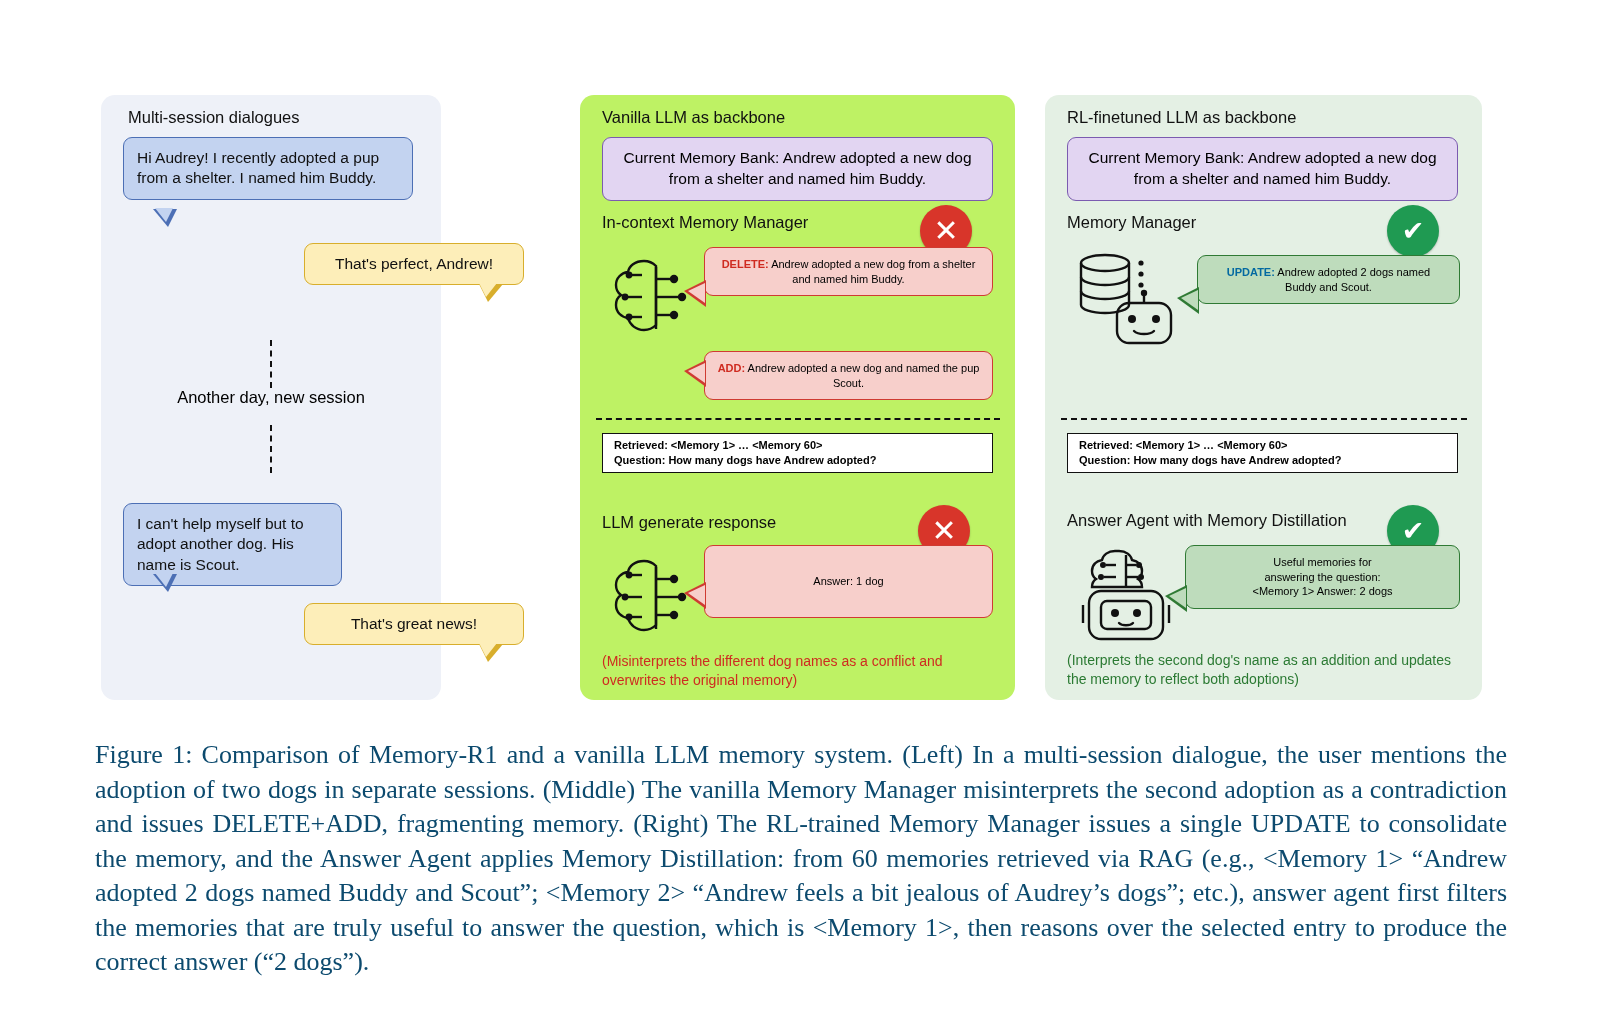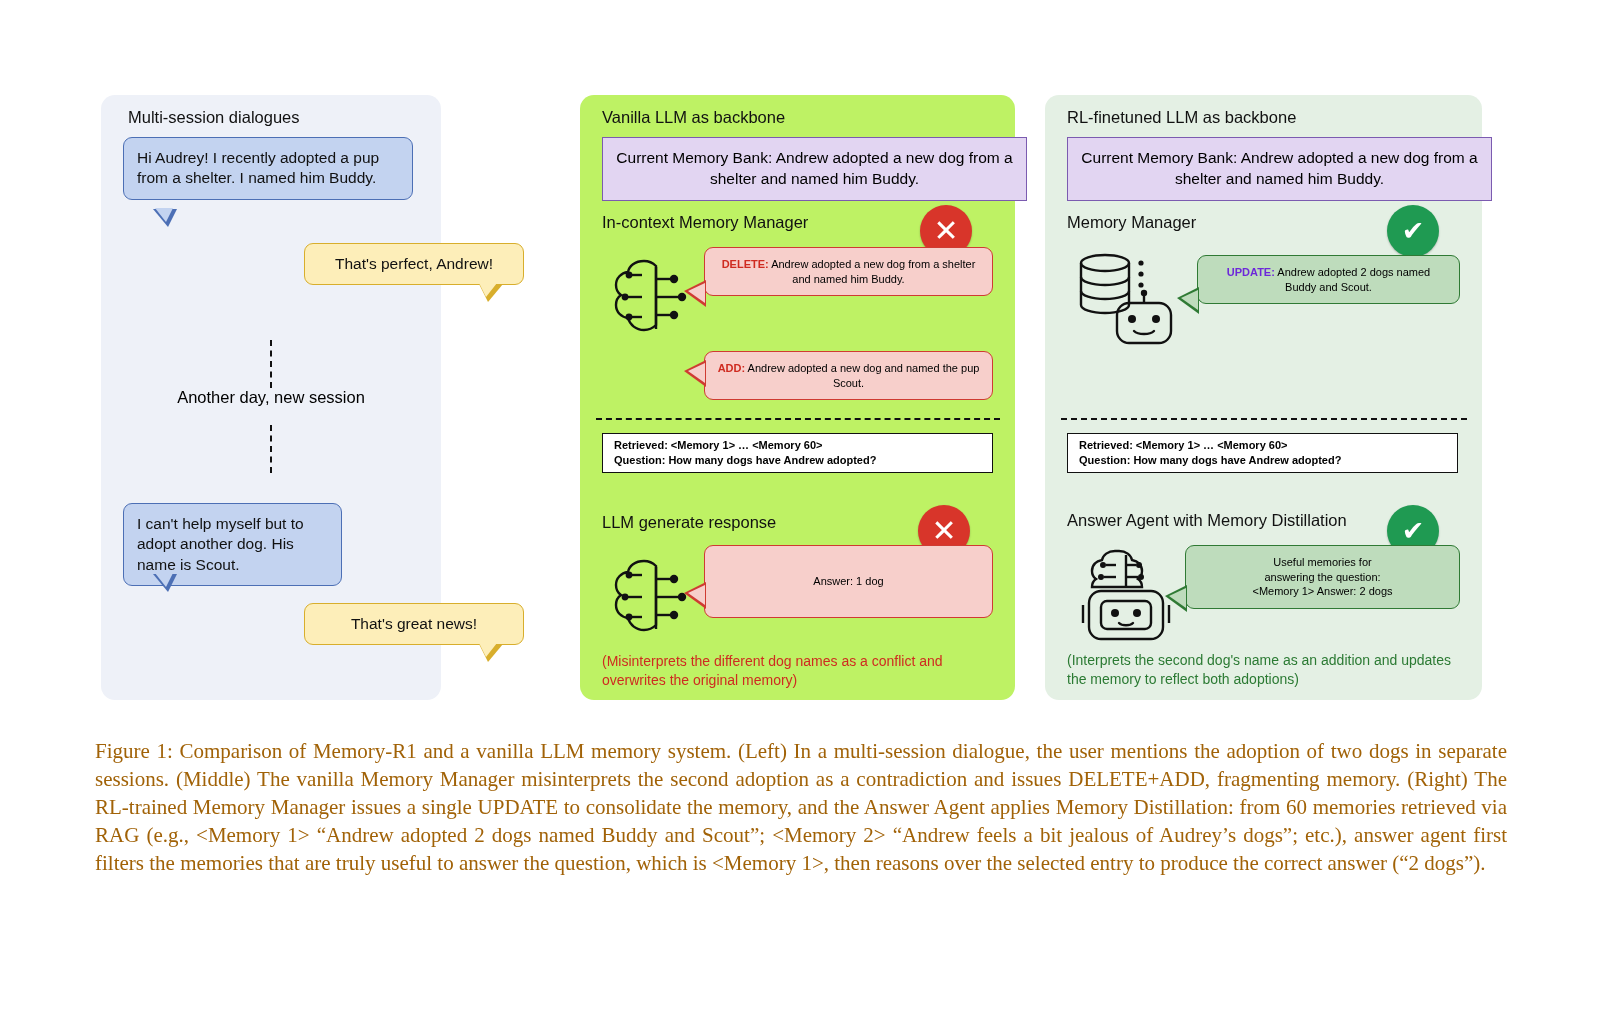--- a/index.html
+++ b/index.html
@@ -143,25 +143,25 @@
   #panel-right .panel-title {
     position: absolute;
     left: 22px;
     top: 13px;
   }
 
   .memory-bank {
     position: absolute;
     left: 22px;
     top: 42px;
-    width: 425px;
+    width: 391px;
     box-sizing: border-box;
     background: #e2d5f2;
     border: 1.8px solid #7b5bb0;
-    border-radius: 0;
+    border-radius: 9px;
     font-size: 15.5px;
     line-height: 1.35;
     text-align: center;
     padding: 10px 8px;
   }
 
   .section-label {
     position: absolute;
     font-size: 16.5px;
     color: #111;
@@ -187,21 +187,21 @@
   .callout-red-plain {
     background: #f7cfcb;
     border: 1.8px solid #cf3b32;
   }
   .callout-green {
     background: #bedcbc;
     border: 1.8px solid #2f7a34;
   }
   .kw-delete { color: #cf2b20; font-weight: bold; }
   .kw-add    { color: #cf2b20; font-weight: bold; }
-  .kw-update { color: #6d28d9; font-weight: bold; }
+  .kw-update { color: #0369a1; font-weight: bold; }
 
   
   .ltail {
     position: absolute;
     width: 0;
     height: 0;
   }
   .ltail-out-red {
     border-top: 11px solid transparent;
     border-bottom: 16px solid transparent;
@@ -264,24 +264,24 @@
   .note-red { color: #cf2b20; }
   .note-green { color: #2b7a33; }
 
   
   .caption {
     position: absolute;
     left: 95px;
     top: 738px;
     width: 1412px;
     font-family: "Liberation Serif", serif;
-    font-size: 21px;
+    font-size: 26px;
     line-height: 1.33;
     text-align: justify;
-    color: #a16207;
+    color: #0c4a6e;
   }
 </style>
 </head>
 <body>
 
 <div class="figure">
   <div class="panels">
 
     <div class="panel" id="panel-left">
       <div class="panel-title">Multi-session dialogues</div>

